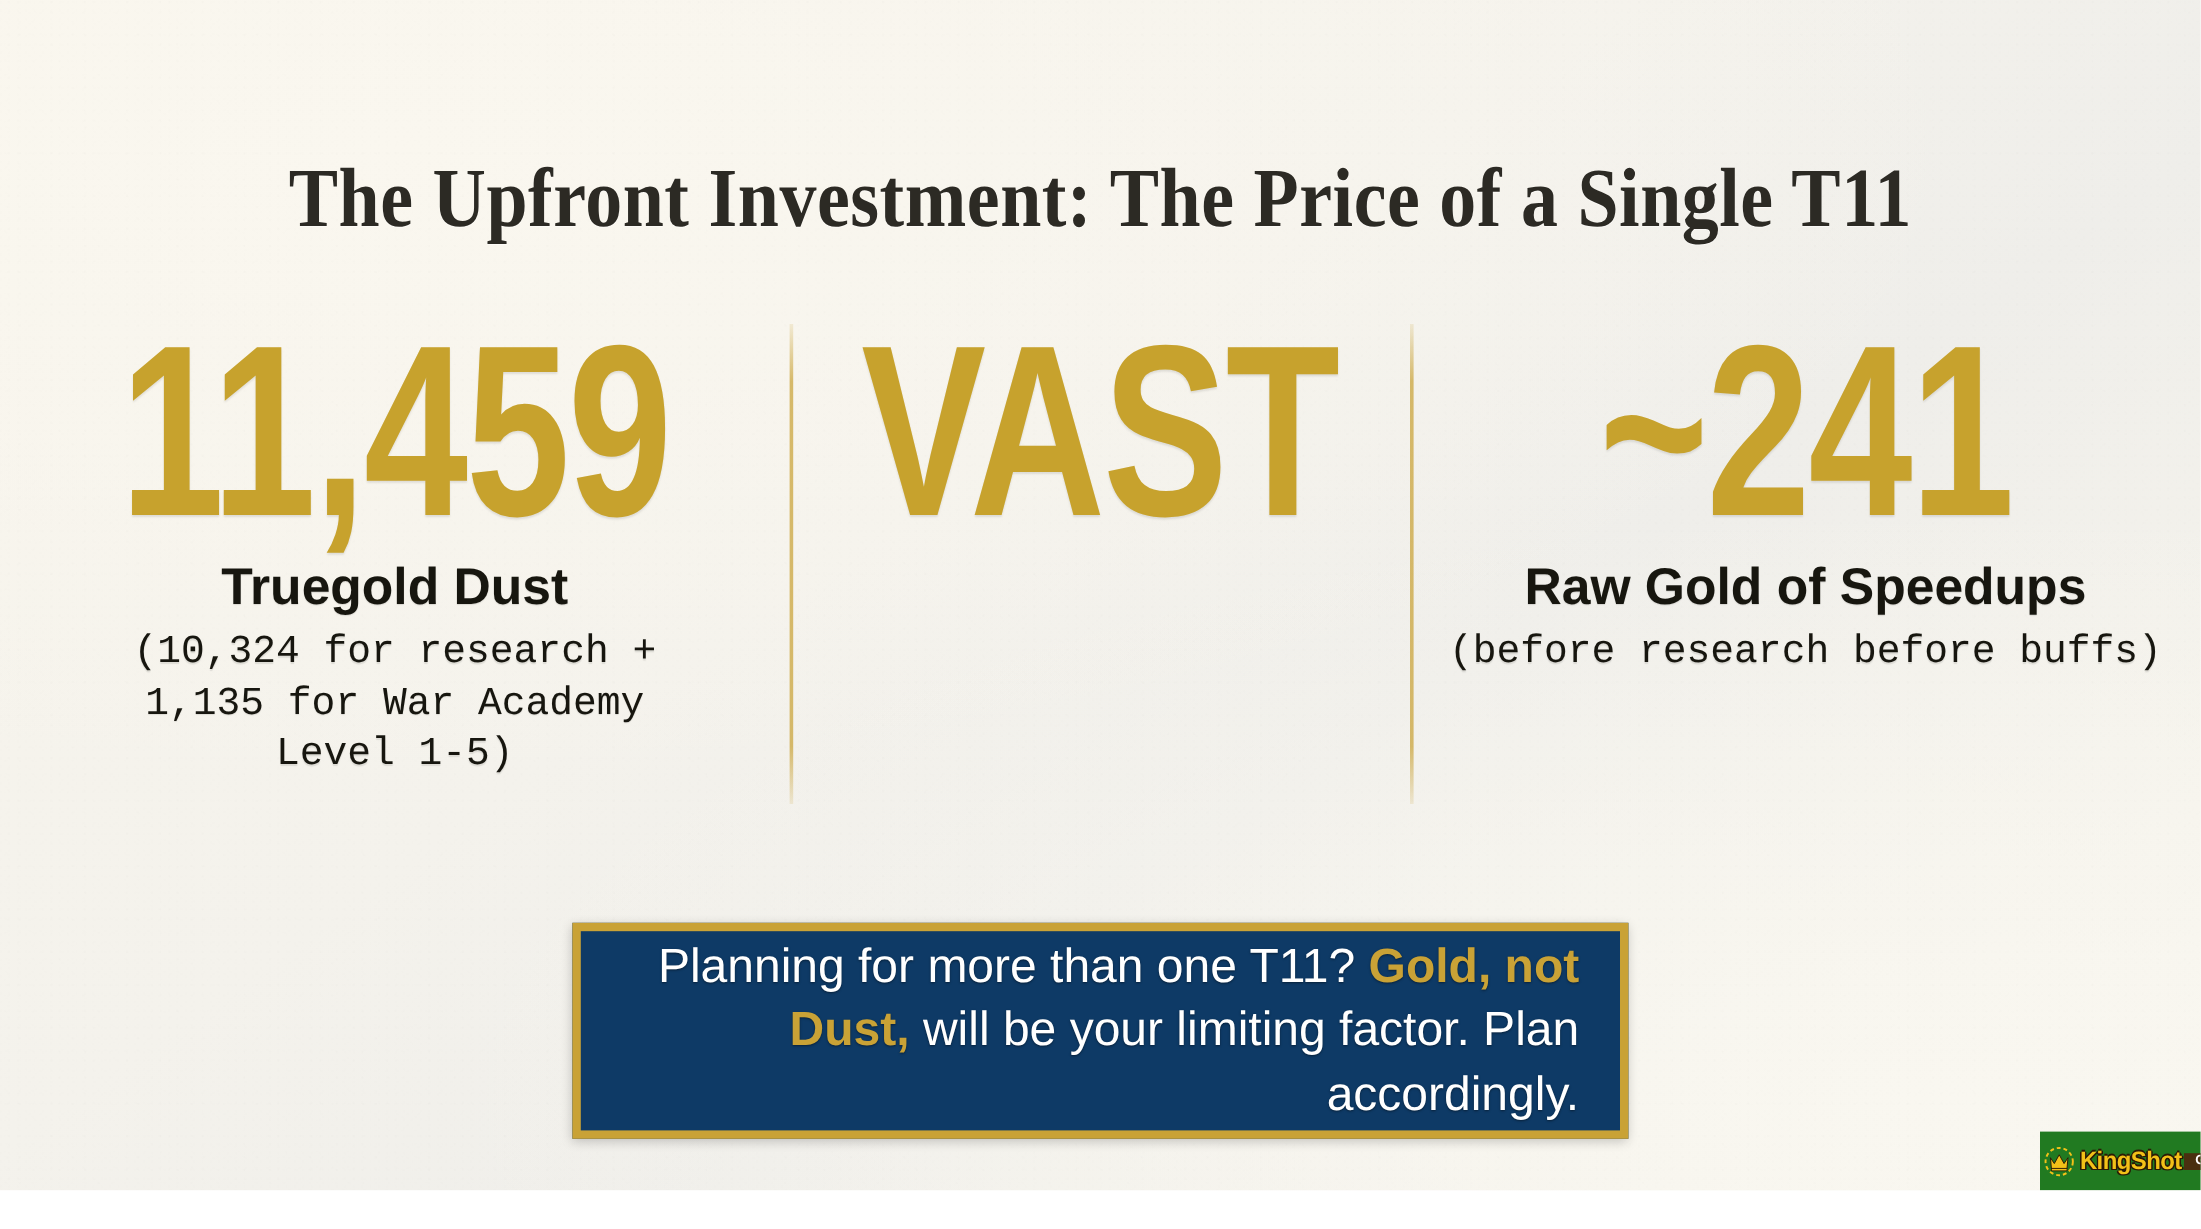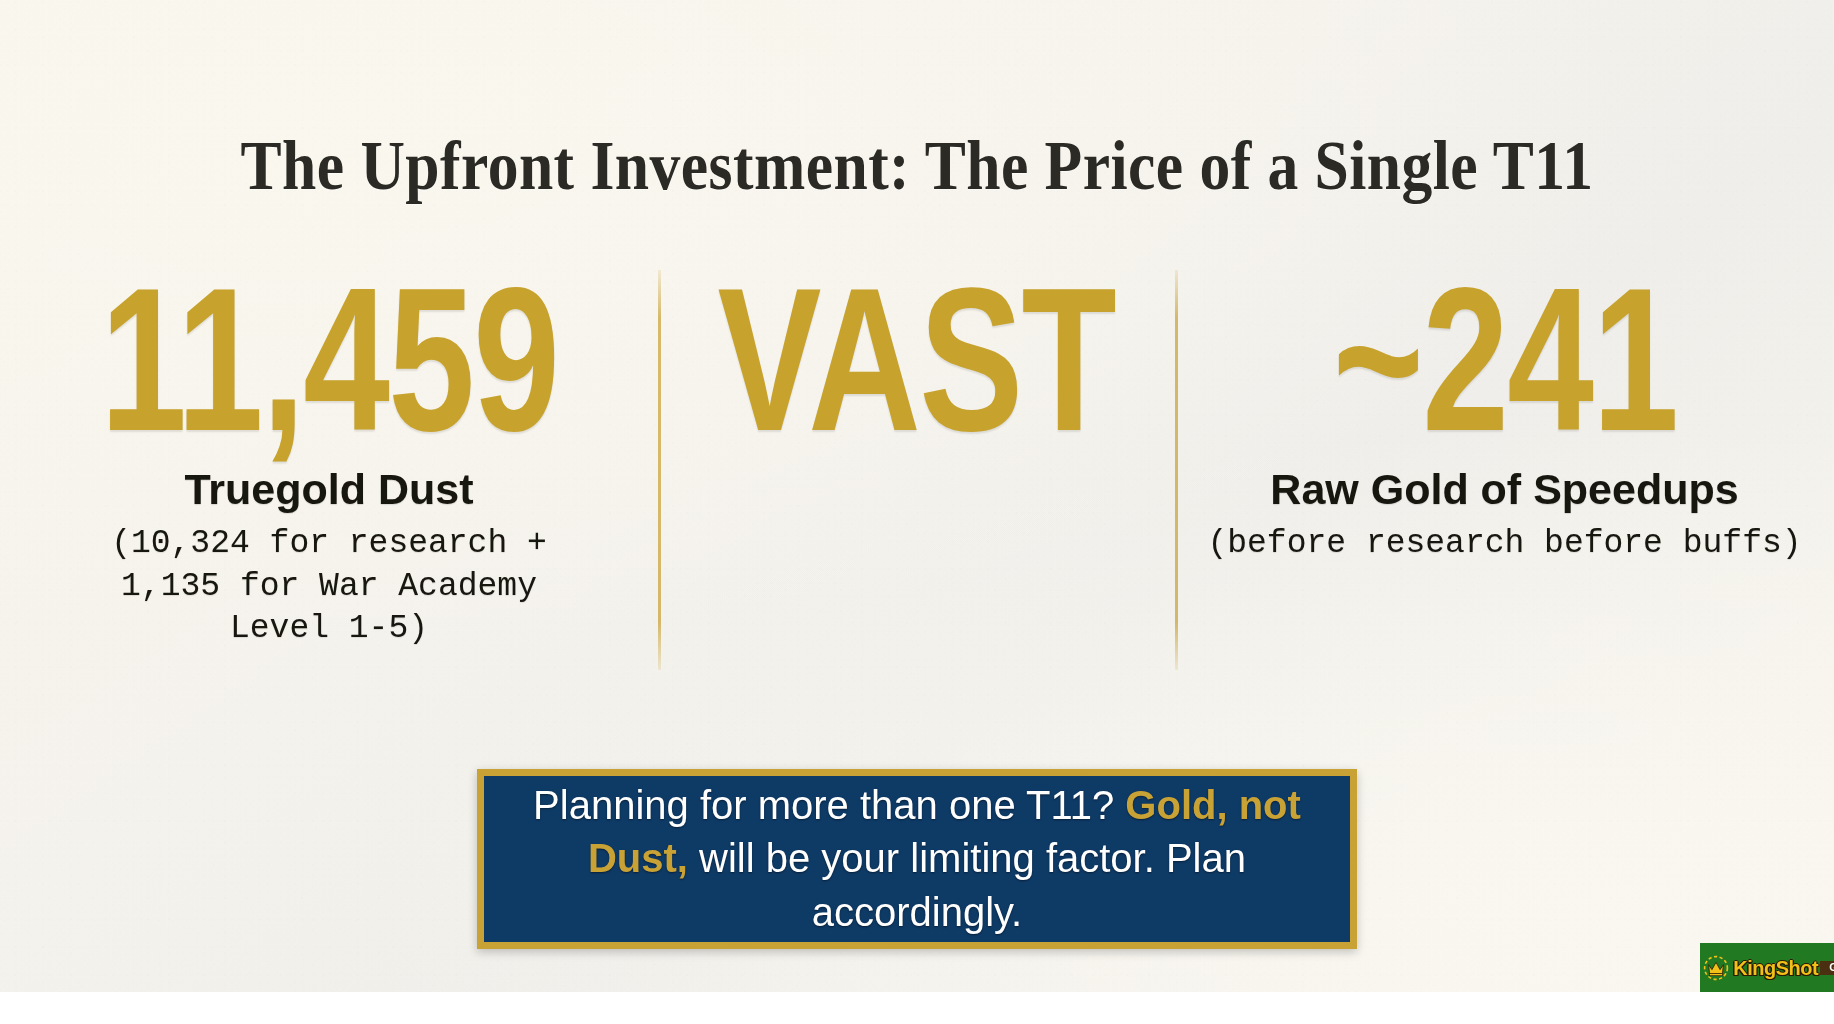--- a/index.html
+++ b/index.html
@@ -132,26 +132,26 @@
     height: 180px;
     box-sizing: border-box;
     background: #0e3a66;
     border: 7px solid #c9a236;
     display: flex;
     align-items: center;
     justify-content: center;
     box-shadow: 0 3px 9px rgba(0,0,0,0.22);
   }
   #callout-text {
-    text-align: center;
+    text-align: right;
     font-family: "Liberation Sans", sans-serif;
     font-size: 40px;
     line-height: 1.34;
     color: #ffffff;
-    padding: 0 18px;
+    padding: 0 34px;
     text-shadow: 0 1px 2px rgba(0,0,0,0.45);
   }
   #callout-highlight {
     color: #c9a236;
     font-weight: bold;
   }
 
   
   #logo {
     position: absolute;

